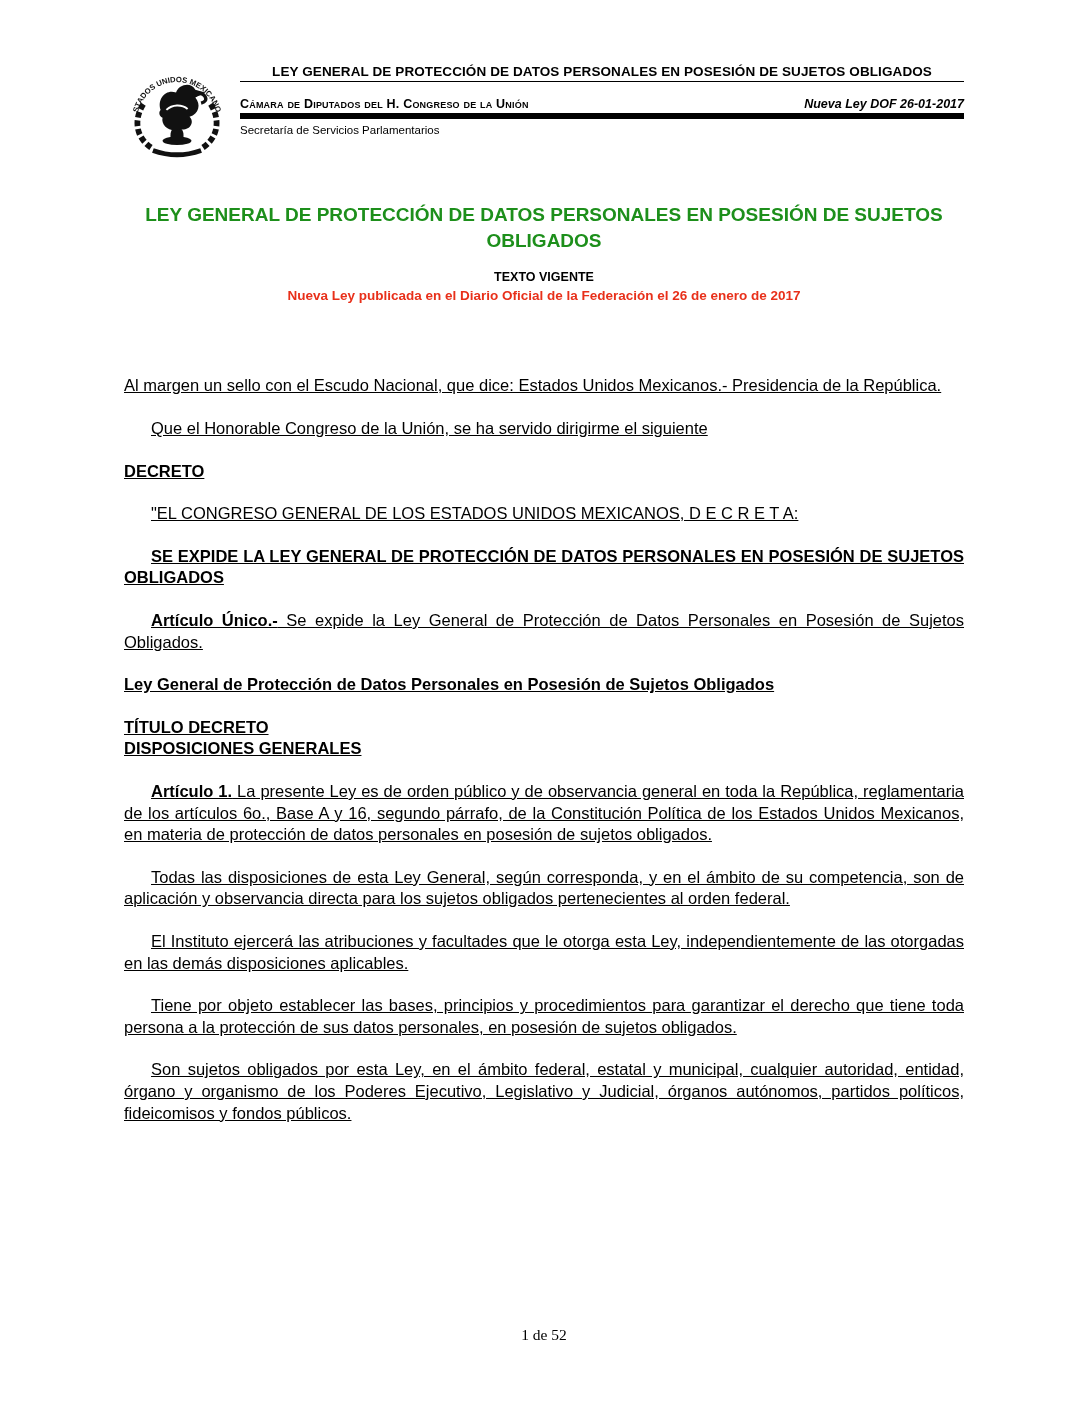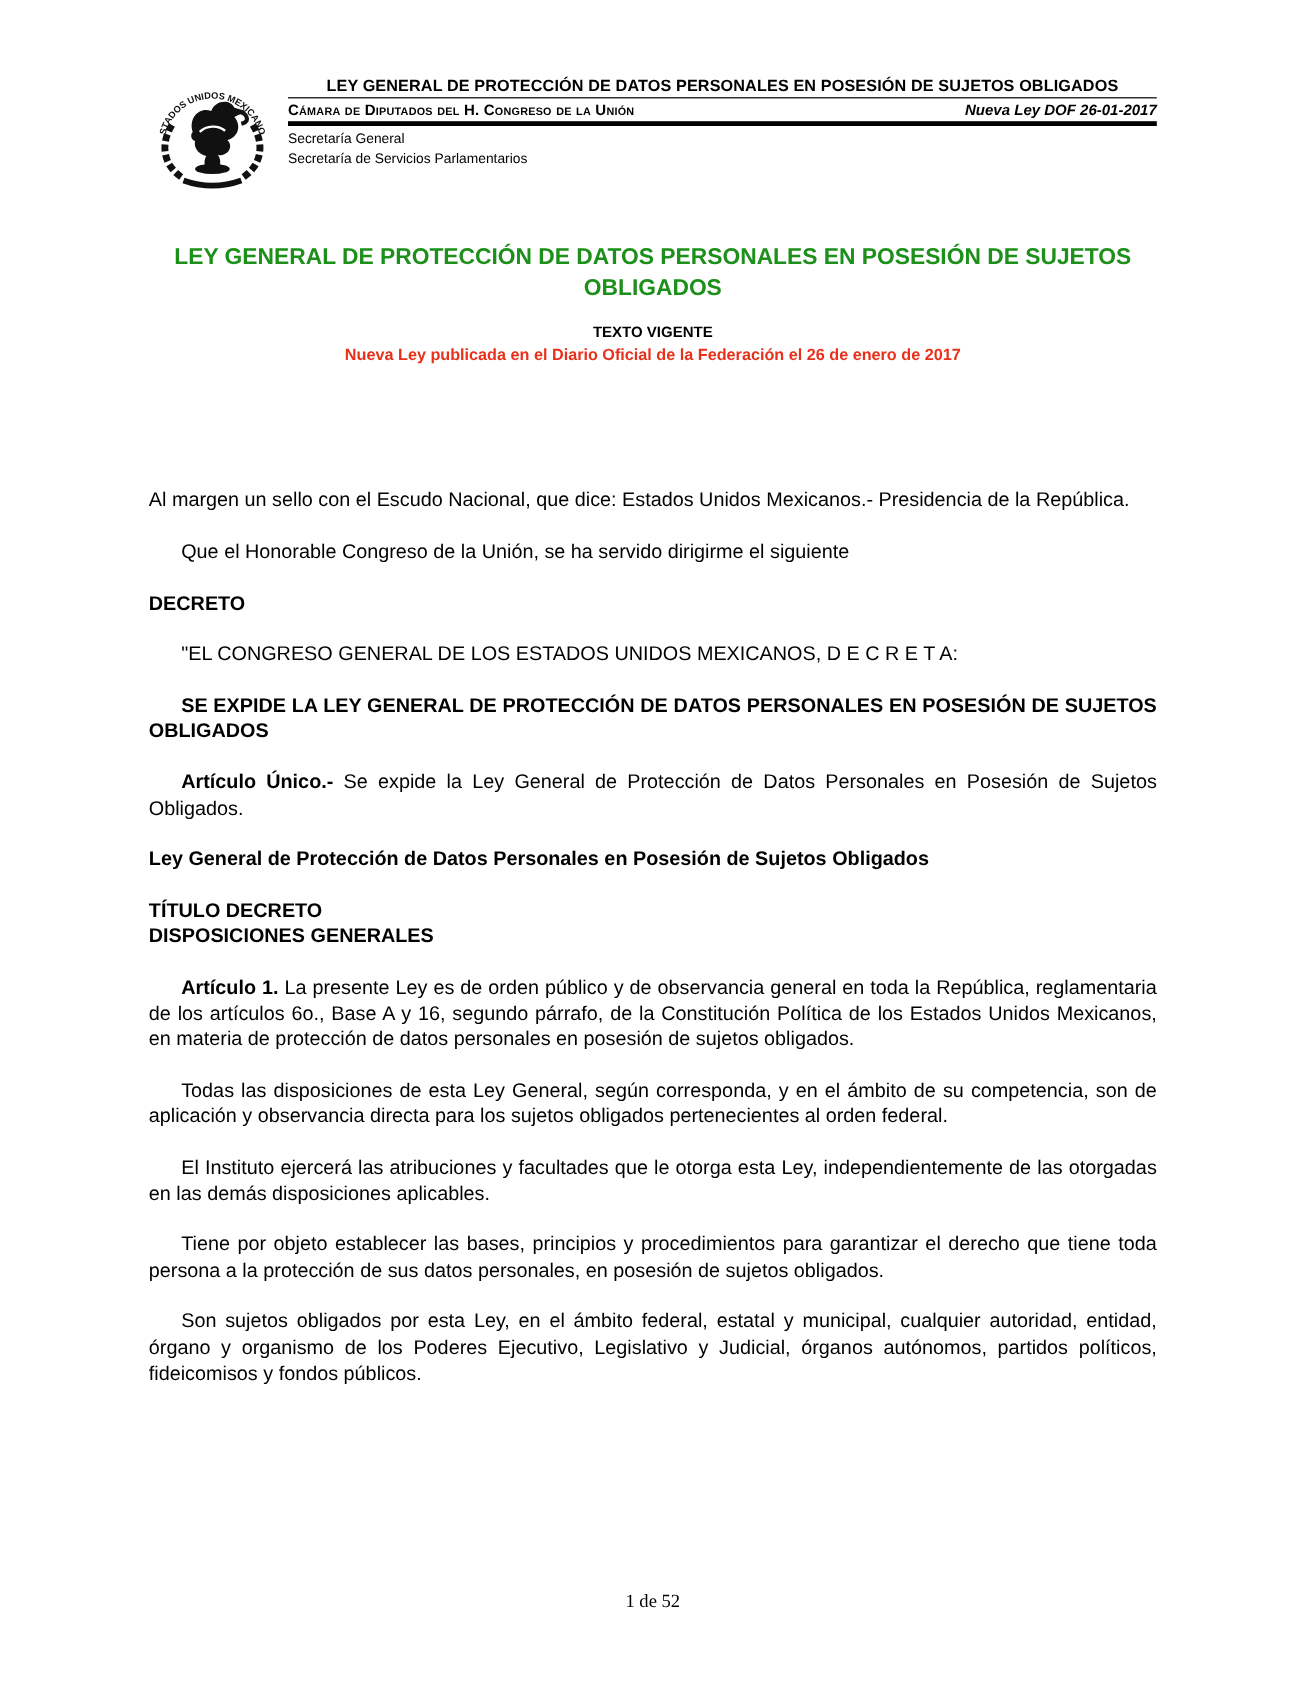--- a/index.html
+++ b/index.html
@@ -30,22 +30,23 @@
     text-align: center;
     letter-spacing: .1px;
     border-bottom: 1px solid #000;
     padding-bottom: 2px;
     white-space: nowrap;
   }
   .header-meta-row {
     display: flex;
     justify-content: space-between;
     align-items: flex-end;
-    border-bottom: 4px solid #000000;
+    border-bottom: 6px solid #000000;
     padding: 3px 0 2px;
+    margin-top: 12px;
   }
   .chamber {
     font-weight: bold;
     font-variant: small-caps;
     font-size: 12.5px;
     letter-spacing: .2px;
   }
   .law-ref {
     font-weight: bold;
     font-style: italic;
@@ -70,23 +71,24 @@
   }
   .pub-note {
     text-align: center;
     font-weight: bold;
     font-size: 13.5px;
     color: var(--note-red);
     margin-top: 4px;
   }
   
   .doc-body {
-    margin-top: 104px;
+    margin-top: 72px;
     font-size: 16.5px;
     line-height: 1.31;
+    text-decoration: underline;
   }
   .doc-body p { margin: 0 0 21px 0; }
   .doc-body p.justify { text-align: justify; }
   .doc-body p.center { }
   .doc-body p.indent { text-indent: 27px; }
   .doc-body .b { font-weight: bold; }
   
   .page-footer {
     position: absolute;
     left: 0; right: 0;
@@ -121,21 +123,20 @@
         <path d="M72 44 q8 -6 12 0 q3 5 -4 7" stroke="#111" stroke-width="3.5" fill="none"></path>
       </svg>
     </div>
     <div class="header-text">
       <div class="header-title-row">LEY GENERAL DE PROTECCIÓN DE DATOS PERSONALES EN POSESIÓN DE SUJETOS OBLIGADOS</div>
       <div class="header-meta-row">
         <span class="chamber">Cámara de Diputados del H. Congreso de la Unión</span>
         <span class="law-ref">Nueva Ley DOF 26-01-2017</span>
       </div>
       <div class="secretariats">
-        <div>Secretaría General</div>
         <div>Secretaría de Servicios Parlamentarios</div>
       </div>
     </div>
   </div>
 
   <div class="main-title">LEY GENERAL DE PROTECCIÓN DE DATOS PERSONALES EN POSESIÓN DE SUJETOS OBLIGADOS</div>
   <div class="status">TEXTO VIGENTE</div>
   <div class="pub-note">Nueva Ley publicada en el Diario Oficial de la Federación el 26 de enero de 2017</div>
 
   <div class="doc-body">

